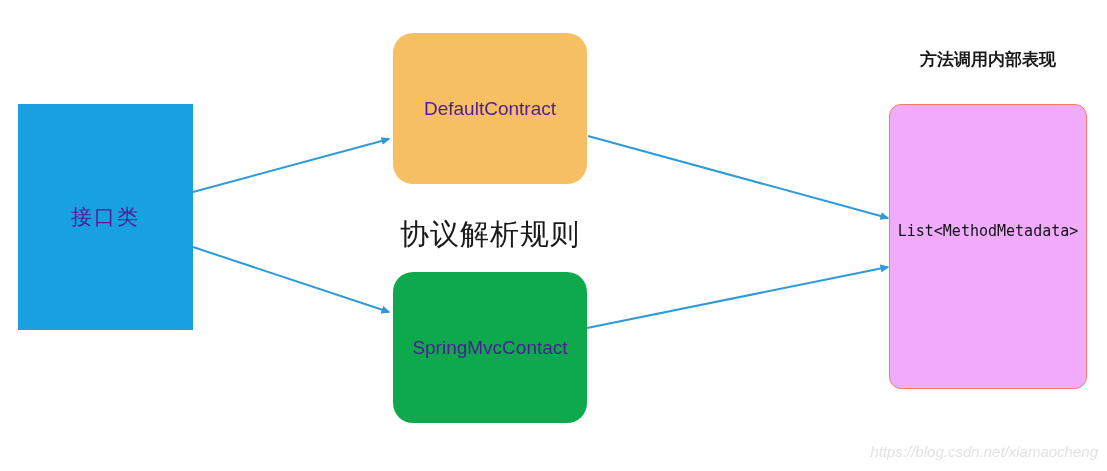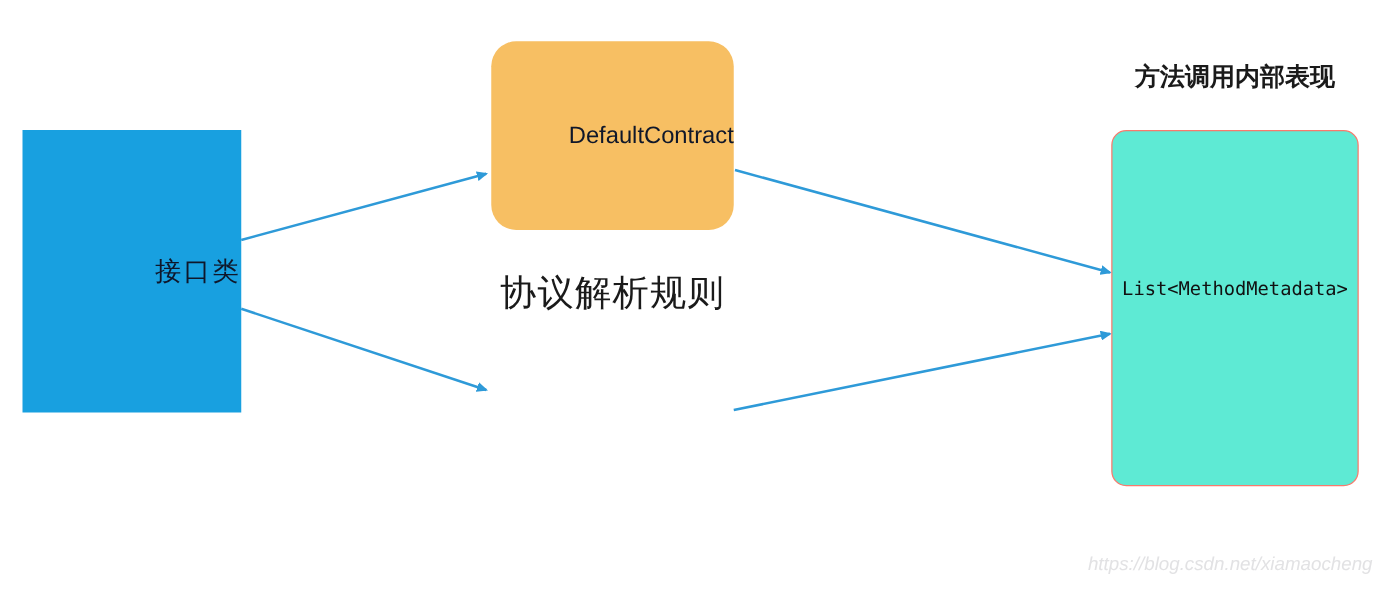--- a/index.html
+++ b/index.html
@@ -33,22 +33,22 @@
     stroke: var(--arrow);
     stroke-width: 2;
     fill: none;
   }
   .arrow-head { fill: var(--arrow); }
 
   .node {
     position: absolute;
     display: flex;
     align-items: center;
-    justify-content: flex-end;
-    color: #0f172a;
+    justify-content: center;
+    color: #4c1d95;
     text-align: center;
   }
 
   .node-source {
     left: 18px; top: 104px;
     width: 175px; height: 226px;
     background: var(--source-fill);
     font-size: 21px;
     letter-spacing: 2px;
   }
@@ -79,29 +79,29 @@
     letter-spacing: 1px;
     font-weight: 500;
   }
 
   .result-title {
     position: absolute;
     left: 889px; top: 48px;
     width: 198px;
     text-align: center;
     color: #1a1a1a;
-    font-size: 20px;
+    font-size: 17px;
     font-weight: bold;
   }
 
   .node-result {
     position: absolute;
     left: 889px; top: 104px;
     width: 198px; height: 285px;
-    background: #5eead4;
+    background: #f0abfc;
     border: 1.5px solid var(--result-border);
     border-radius: 12px;
   }
   .result-label {
     position: absolute;
     left: 0; right: 0;
     top: 117px;
     text-align: center;
     color: #111111;
     font-family: "DejaVu Sans Mono", "Liberation Mono", monospace;
@@ -135,20 +135,23 @@
   </svg>
 
   <div class="node node-source">
     <span>接口类</span>
   </div>
 
   <div class="node node-default">
     <span>DefaultContract</span>
   </div>
 
+  <div class="node node-spring">
+    <span>SpringMvcContact</span>
+  </div>
 
   <div class="center-label">协议解析规则</div>
 
   <div class="result-title">方法调用内部表现</div>
 
   <div class="node-result">
     <div class="result-label">List&lt;MethodMetadata&gt;</div>
   </div>
 
   <div class="watermark">https://blog.csdn.net/xiamaocheng</div>

